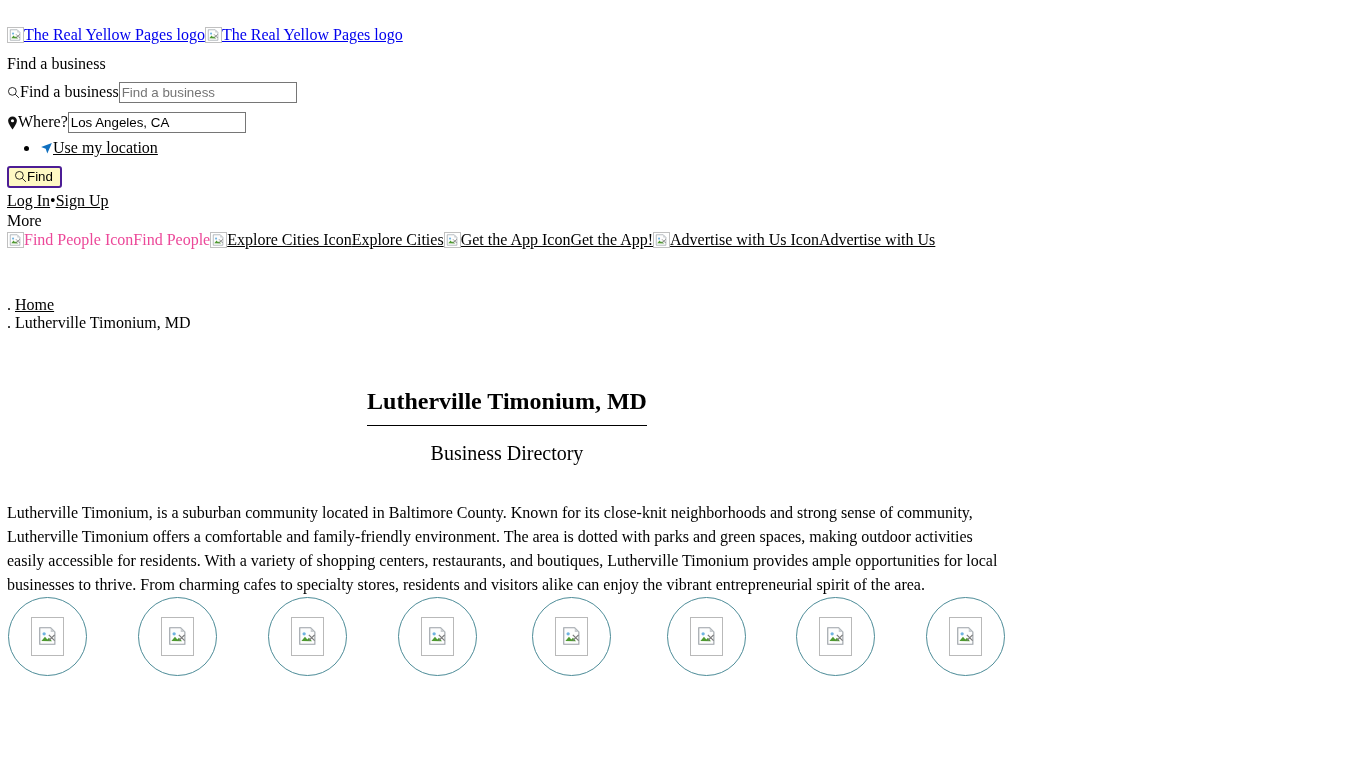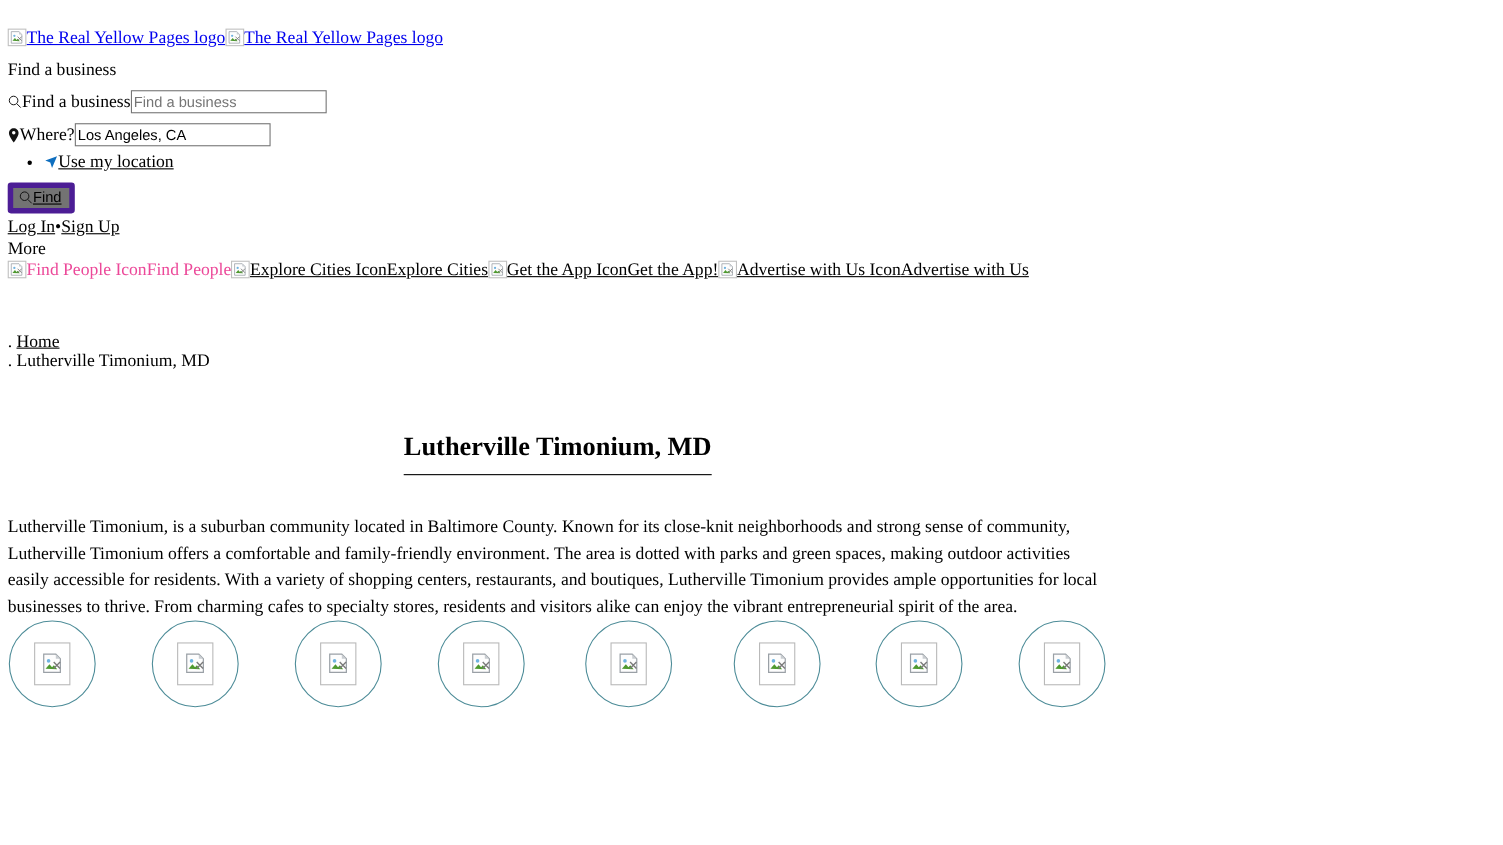--- a/index.html
+++ b/index.html
@@ -95,28 +95,27 @@
     padding: 0 0 0 40px;
     list-style: disc;
     font-size: 16px;
   }
   ul.loc-list li { margin: 0; padding: 0; }
 
   .find-btn-row { padding: 9px 0 0 7px; }
   button.find-btn {
     font-family: "Liberation Sans", sans-serif;
     font-size: 13.333px;
-    background: #737373;
-    border: 5px solid #4c1d95;
+    background: #fef9c3;
+    border: 2px solid #4c1d95;
     border-radius: 3px;
     padding: 2px 7px 3px 5px;
     color: #000000;
     cursor: pointer;
     line-height: 1;
-    text-decoration: underline;
   }
 
   .auth-row { padding: 4px 0 0 7px; font-size: 16px; }
   .auth-dot { color: #000000; }
 
   .more-row { padding: 2px 16px 0 7px; font-size: 16px; }
 
   .nav-row {
     padding: 1px 0 0 7px;
     white-space: nowrap;
@@ -278,20 +277,21 @@
         </svg></span><span>Advertise with Us Icon</span><span>Advertise with Us</span></a></div>
 
 <ul class="crumbs">
   <li><span class="crumb-mark">.</span> <a href="#">Home</a></li>
   <li><span class="crumb-mark">.</span> <span>Lutherville Timonium, MD</span></li>
 </ul>
 
 <div class="title-wrap">
   <h1 class="page-title">Lutherville Timonium, MD</h1>
   <hr class="title-rule">
+  <h2 class="page-sub">Business Directory</h2>
 </div>
 
 <p class="desc">Lutherville Timonium, is a suburban community located in Baltimore County. Known for its close-knit neighborhoods and strong sense of community, Lutherville Timonium offers a comfortable and family-friendly environment. The area is dotted with parks and green spaces, making outdoor activities easily accessible for residents. With a variety of shopping centers, restaurants, and boutiques, Lutherville Timonium provides ample opportunities for local businesses to thrive. From charming cafes to specialty stores, residents and visitors alike can enjoy the vibrant entrepreneurial spirit of the area.</p>
 
 <div class="cats">
   <div class="cat" style="left:8px">
       <span class="broken-img-lg">
         <svg viewBox="0 0 16 16">
           <rect x="0" y="0" width="16" height="16" fill="#fff"></rect>
           <path d="M2 2 h8 l3 3 v9 H2 Z" fill="#fdfdfd" stroke="#9aa0a6" stroke-width="0.8"></path>

